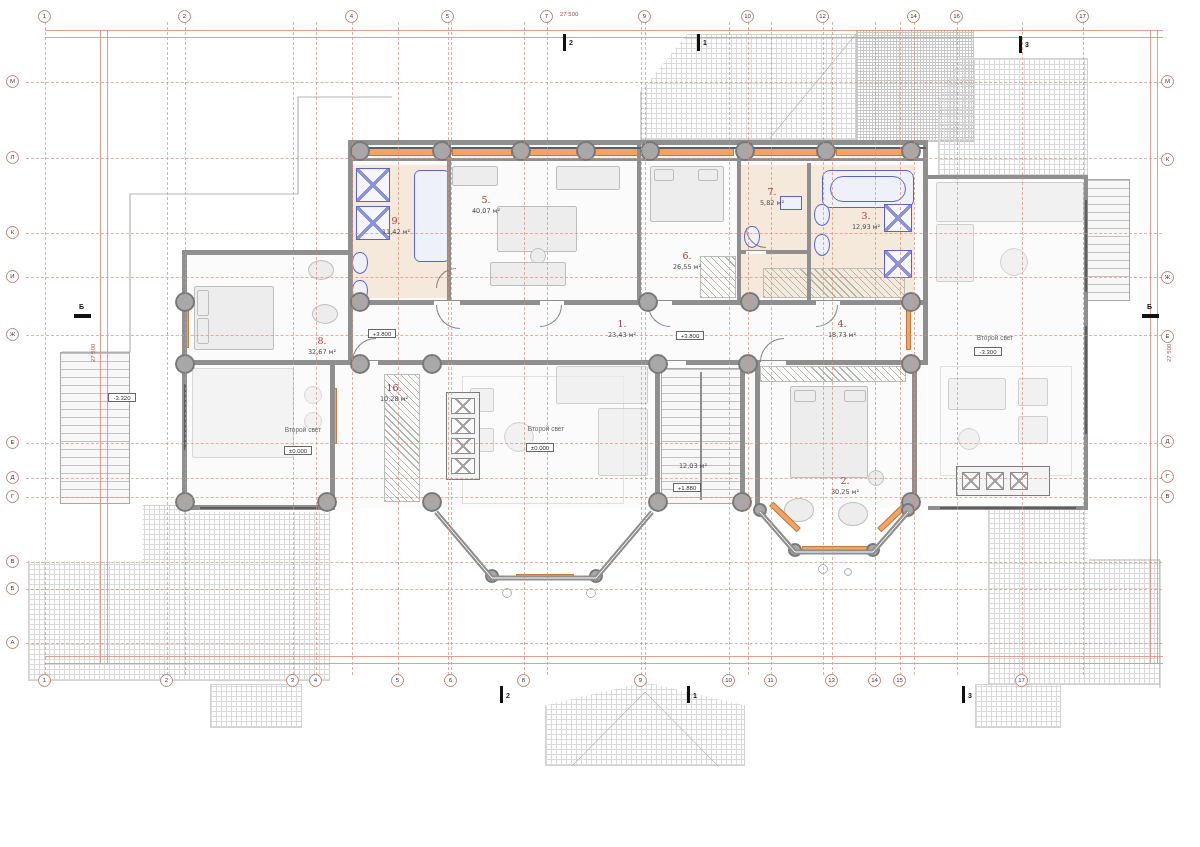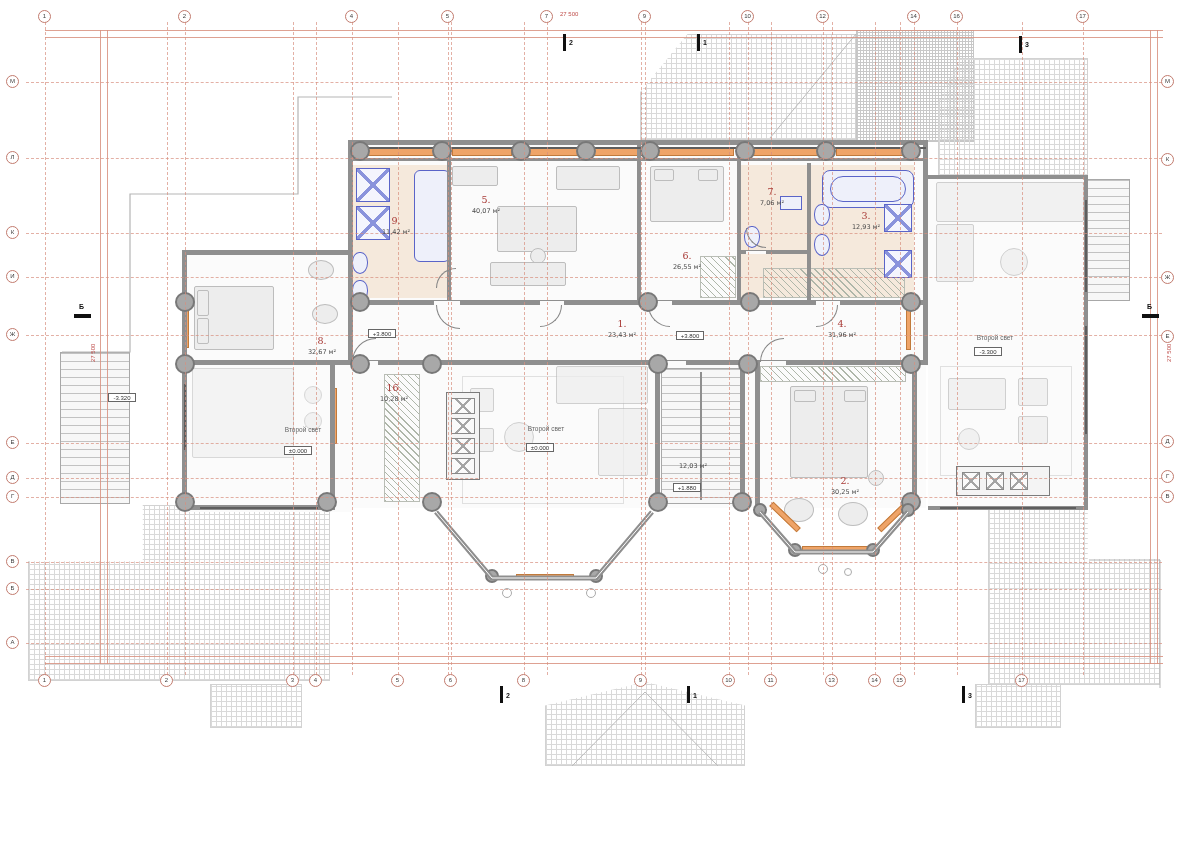--- a/index.html
+++ b/index.html
@@ -313,27 +313,27 @@
       <div class="abs bubble" style="left: 1161px; top: 435px; width: 13px; height: 13px;">Д</div>
       <div class="abs bubble" style="left: 1161px; top: 470px; width: 13px; height: 13px;">Г</div>
       <div class="abs bubble" style="left: 1161px; top: 490px; width: 13px; height: 13px;">В</div>
       <div class="abs roomnum" style="left: 607px; top: 318px; width: 30px; height: 11px;">1.</div>
       <div class="abs roomarea" style="left: 590px; top: 331px; width: 64px; height: 8px;">23,43 м²</div>
       <div class="abs roomnum" style="left: 830px; top: 475px; width: 30px; height: 11px;">2.</div>
       <div class="abs roomarea" style="left: 813px; top: 488px; width: 64px; height: 8px;">30,25 м²</div>
       <div class="abs roomnum" style="left: 851px; top: 210px; width: 30px; height: 11px;">3.</div>
       <div class="abs roomarea" style="left: 834px; top: 223px; width: 64px; height: 8px;">12,93 м²</div>
       <div class="abs roomnum" style="left: 827px; top: 318px; width: 30px; height: 11px;">4.</div>
-      <div class="abs roomarea" style="left: 810px; top: 331px; width: 64px; height: 8px;">31,96 м²</div>
+      <div class="abs roomarea" style="left: 810px; top: 331px; width: 64px; height: 8px;">18,73 м²</div>
       <div class="abs roomnum" style="left: 471px; top: 194px; width: 30px; height: 11px;">5.</div>
       <div class="abs roomarea" style="left: 454px; top: 207px; width: 64px; height: 8px;">40,07 м²</div>
       <div class="abs roomnum" style="left: 672px; top: 250px; width: 30px; height: 11px;">6.</div>
       <div class="abs roomarea" style="left: 655px; top: 263px; width: 64px; height: 8px;">26,55 м²</div>
       <div class="abs roomnum" style="left: 757px; top: 186px; width: 30px; height: 11px;">7.</div>
-      <div class="abs roomarea" style="left: 740px; top: 199px; width: 64px; height: 8px;">7,06 м²</div>
+      <div class="abs roomarea" style="left: 740px; top: 199px; width: 64px; height: 8px;">5,82 м²</div>
       <div class="abs roomnum" style="left: 307px; top: 335px; width: 30px; height: 11px;">8.</div>
       <div class="abs roomarea" style="left: 290px; top: 348px; width: 64px; height: 8px;">32,67 м²</div>
       <div class="abs roomnum" style="left: 381px; top: 215px; width: 30px; height: 11px;">9.</div>
       <div class="abs roomarea" style="left: 364px; top: 228px; width: 64px; height: 8px;">11,42 м²</div>
       <div class="abs roomnum" style="left: 379px; top: 382px; width: 30px; height: 11px;">16.</div>
       <div class="abs roomarea" style="left: 362px; top: 395px; width: 64px; height: 8px;">10,28 м²</div>
       <div class="abs roomarea" style="left: 663px; top: 462px; width: 60px; height: 8px;">12,03 м²</div>
       <div class="abs slight" style="left: 271px; top: 426px; width: 64px; height: 8px;">Второй свет</div>
       <div class="abs slight" style="left: 514px; top: 425px; width: 64px; height: 8px;">Второй свет</div>
       <div class="abs slight" style="left: 963px; top: 334px; width: 64px; height: 8px;">Второй свет</div>

